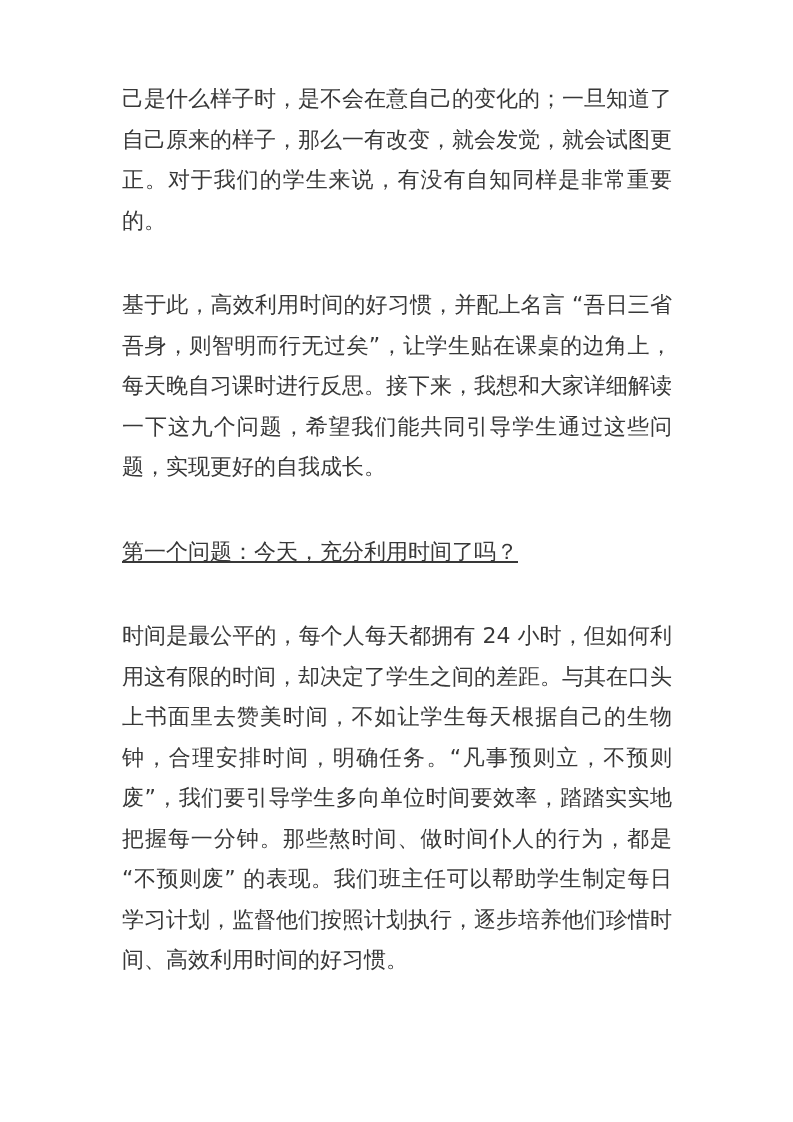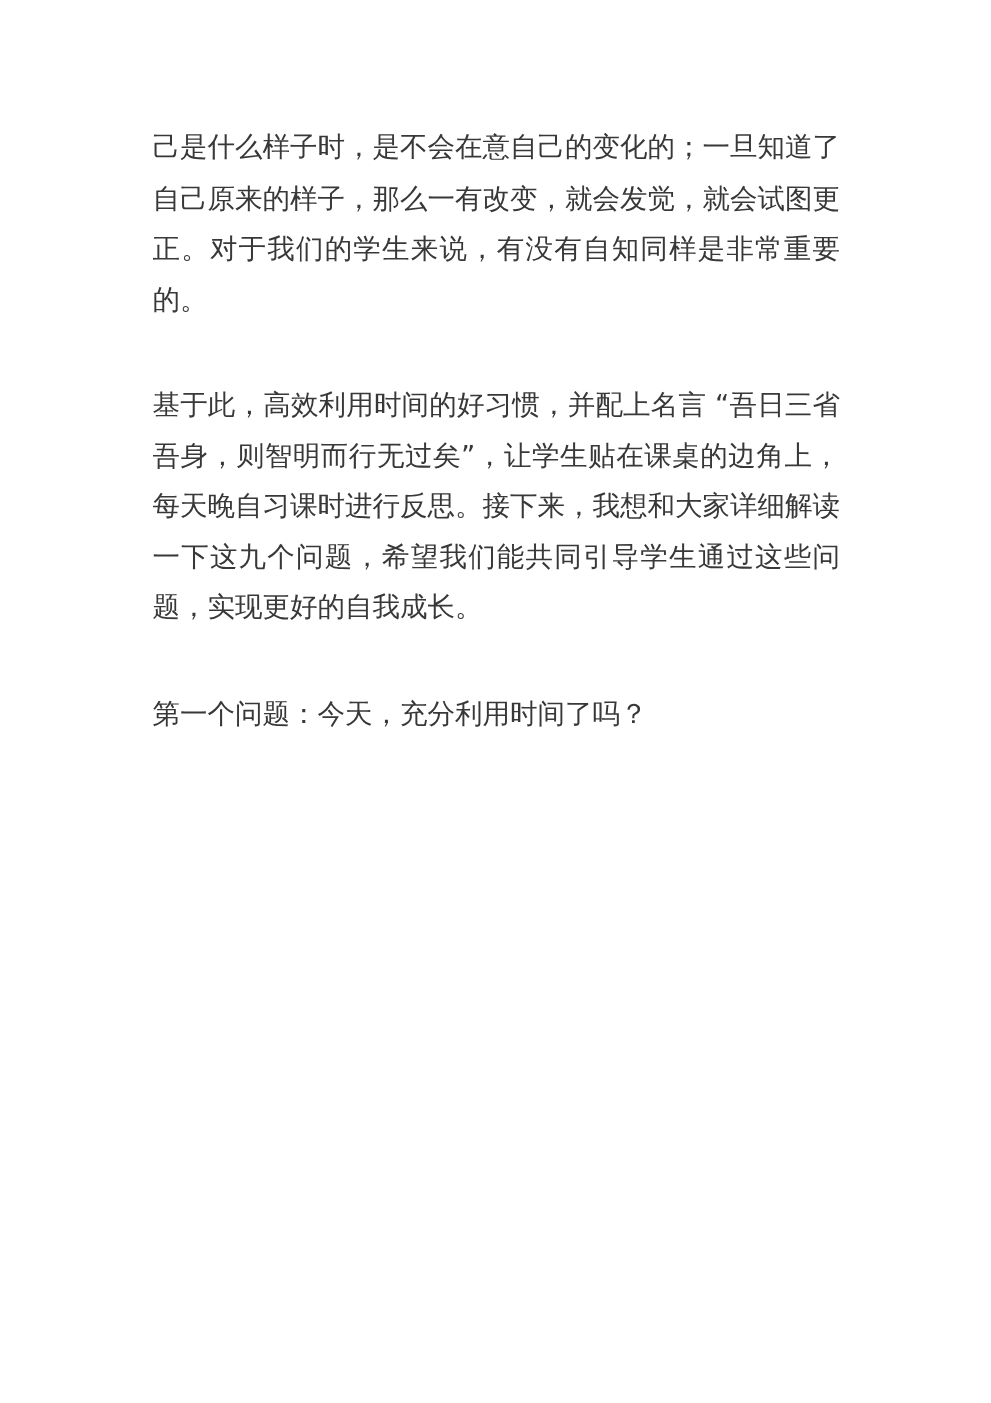--- a/index.html
+++ b/index.html
@@ -14,40 +14,42 @@
   body{
     width:793px;
     height:1122px;
     overflow:hidden;
     font-family:"DejaVu Sans", sans-serif;
   }
   .page{
     box-sizing:border-box;
     width:793px;
     height:1122px;
-    padding:99px 121px 0 122px;
+    padding:79px 121px 0 122px;
     background:var(--bg-color);
     color:var(--text-color);
   }
   .page p{
     margin:0 0 44px 0;
     font-size:22px;
     line-height:40.5px;
     font-weight:400;
     text-align:justify;
     text-justify:inter-ideograph;
     word-break:break-all;
   }
   .page p.heading{
     text-align:left;
+    text-decoration:underline;
   }
 </style>
 </head>
 <body>
 
 <main class="page">
   <p>己是什么样子时，是不会在意自己的变化的；一旦知道了自己原来的样子，那么一有改变，就会发觉，就会试图更正。对于我们的学生来说，有没有自知同样是非常重要的。</p>
 
   <p>基于此，高效利用时间的好习惯，并配上名言 “吾日三省吾身，则智明而行无过矣”，让学生贴在课桌的边角上，每天晚自习课时进行反思。接下来，我想和大家详细解读一下这九个问题，希望我们能共同引导学生通过这些问题，实现更好的自我成长。</p>
 
   <p class="heading">第一个问题：今天，充分利用时间了吗？</p>
 
+  <p>时间是最公平的，每个人每天都拥有 24 小时，但如何利用这有限的时间，却决定了学生之间的差距。与其在口头上书面里去赞美时间，不如让学生每天根据自己的生物钟，合理安排时间，明确任务。“凡事预则立，不预则废”，我们要引导学生多向单位时间要效率，踏踏实实地把握每一分钟。那些熬时间、做时间仆人的行为，都是 “不预则废” 的表现。我们班主任可以帮助学生制定每日学习计划，监督他们按照计划执行，逐步培养他们珍惜时间、高效利用时间的好习惯。</p>
 </main>
 
 </body></html>

